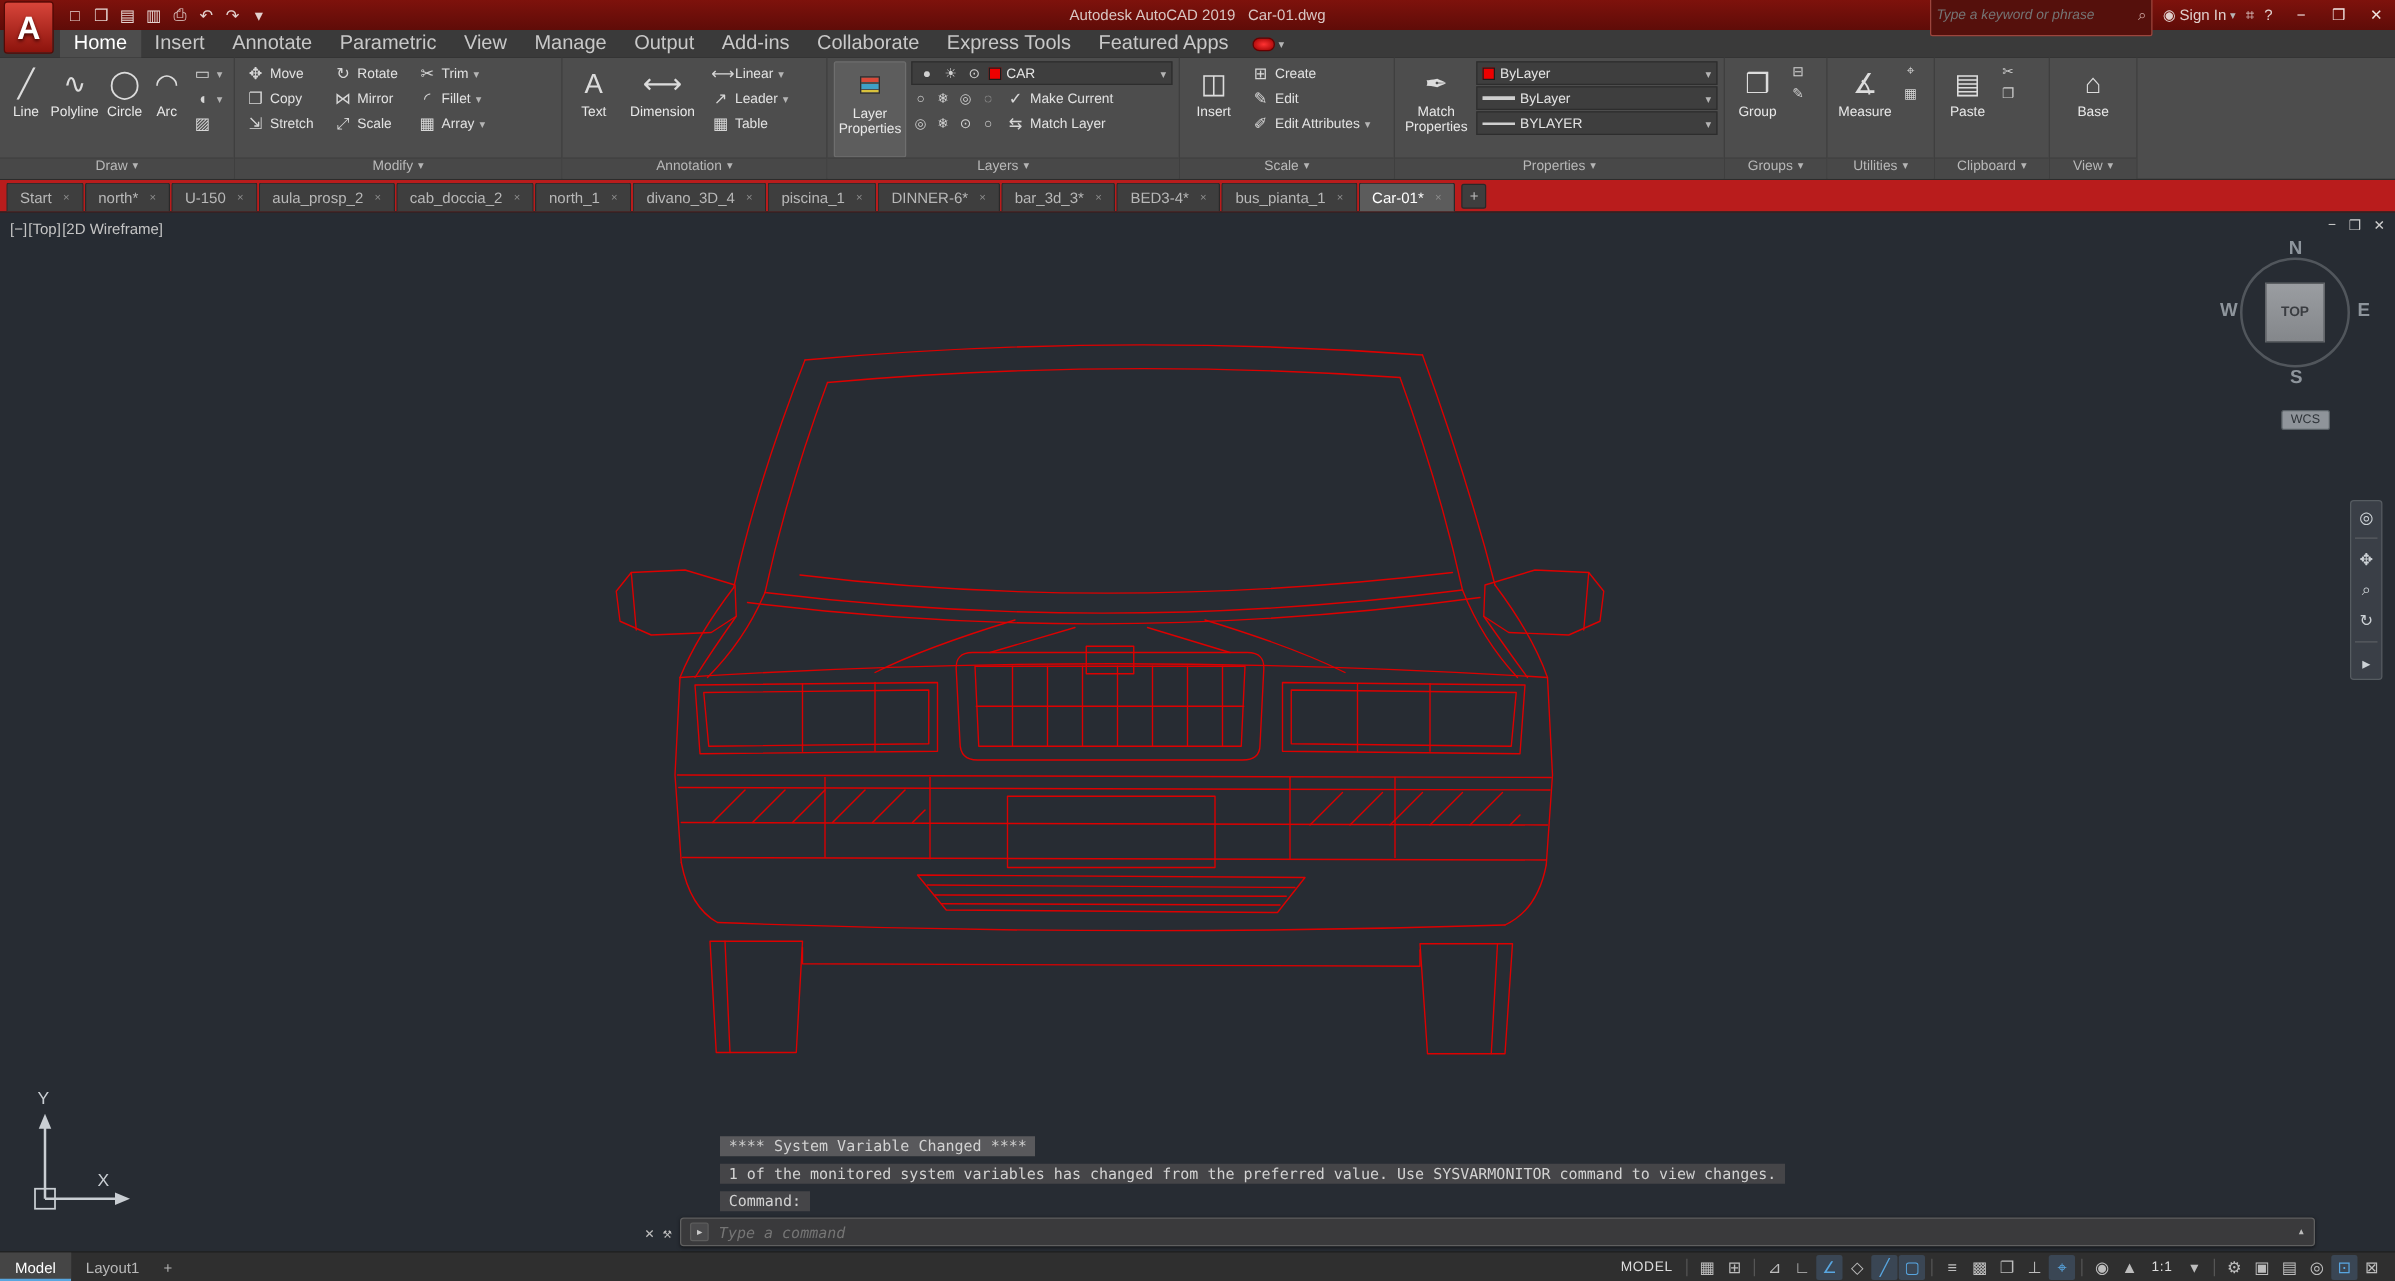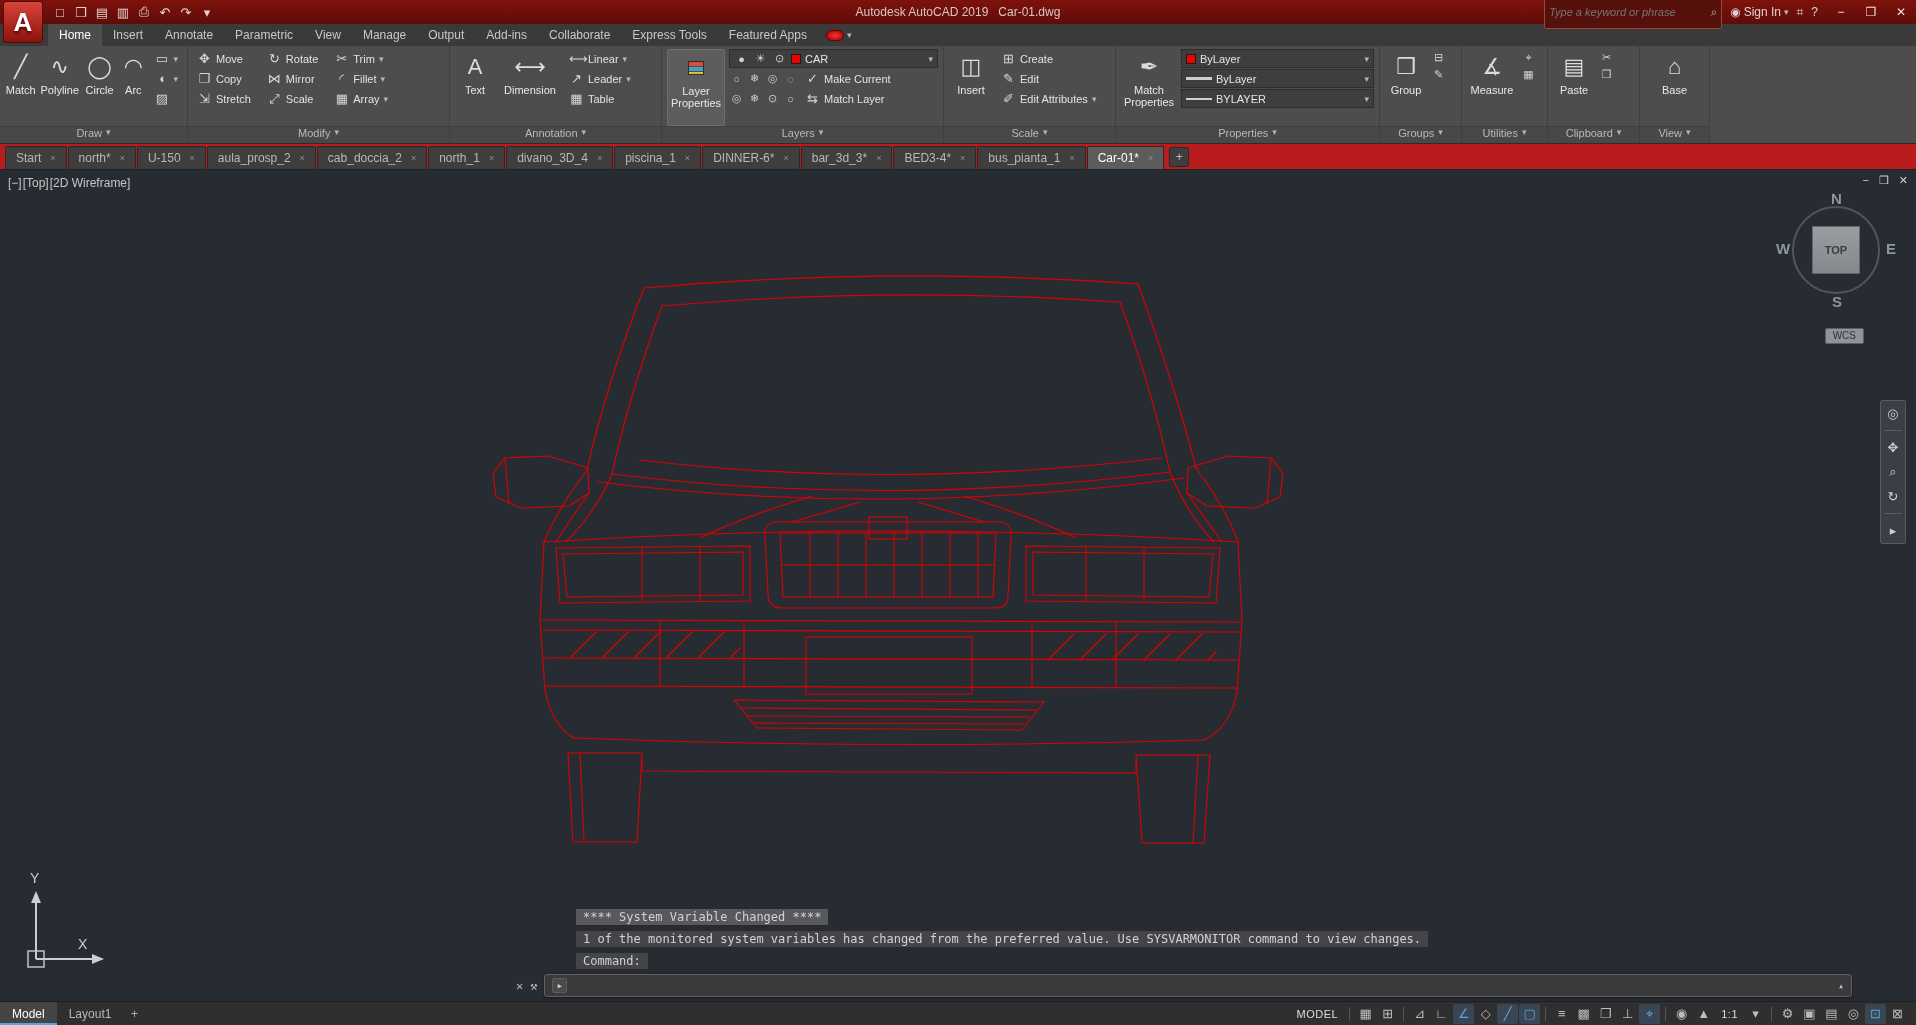--- a/index.html
+++ b/index.html
@@ -15,21 +15,21 @@
   .title-text { position:absolute; left:50%; transform:translateX(-50%); color:#d9c6c3; font-size:12px; white-space:pre; }
   .title-right { margin-left:auto; display:flex; align-items:center; gap:8px; height:100%; }
   .search-box { width:178px; height:17px; background:#55100c; border:1px solid #9c453d; border-radius:2px; display:flex; align-items:center; padding:16px 4px; gap:4px; }
   .search-box input { flex:1; background:transparent; border:none; outline:none; color:#c9a5a1; font-style:italic; font-size:11px; font-family:"Liberation Sans",sans-serif; }
   .tr-ico { color:#e0cfcc; font-size:12px; display:flex; align-items:center; gap:3px; }
   .win-controls { display:flex; height:100%; }
   .win-btn { width:30px; height:100%; display:flex; align-items:center; justify-content:center; color:#f0e2e0; font-size:12px; }
 
   
   .ribbon-tabs { height:22px; background:#3a3a3a; display:flex; align-items:stretch; padding-left:48px; }
-  .rtab { padding:0 11px; display:flex; align-items:center; color:#c8c8c8; font-size:12px; cursor:default; }
+  .rtab { padding:0 11px; display:flex; align-items:center; color:#c8c8c8; font-size:16px; cursor:default; }
   .rtab.active { background:#4d4d4d; color:#fff; }
   .infocenter { display:flex; align-items:center; gap:3px; margin-left:8px; color:#ccc; }
   .red-pill { width:18px; height:11px; background:radial-gradient(#f33,#900); border-radius:6px; border:1px solid #600; }
 
   
   .ribbon { height:98px; background:#4d4d4d; display:flex; border-bottom:1px solid #2c2c2c; }
   .panel { display:flex; flex-direction:column; border-right:1px solid #3f3f3f; }
   .panel-body { flex:1; display:flex; padding:3px 5px 0; gap:4px; }
   .panel-label { height:17px; display:flex; justify-content:center; gap:4px; color:#b9b9b9; font-size:11px; background:#484848; border-top:1px solid #404040; }
   .bigbtn { width:52px; display:flex; flex-direction:column; align-items:center; padding-top:2px; gap:1px; color:#e8e8e8; border-radius:2px; }
@@ -157,21 +157,21 @@
       <span class="dd">▾</span>
     </div>
   </div>
 
   <div class="ribbon">
 
     <div class="panel" style="width:188px;">
       <div class="panel-body">
         <div class="bigbtn" style="width:36px;">
           <span class="bicon">╱</span>
-          <span class="blabel">Match</span>
+          <span class="blabel">Line</span>
         </div>
         <div class="bigbtn" style="width:44px;">
           <span class="bicon">∿</span>
           <span class="blabel">Polyline</span>
         </div>
         <div class="bigbtn" style="width:38px;">
           <span class="bicon">◯</span>
           <span class="blabel">Circle</span>
         </div>
         <div class="bigbtn" style="width:30px;">
@@ -652,20 +652,21 @@
       <div class="cmd-stack">
         <div class="cmd-msg hl">**** System Variable Changed ****</div>
         <div class="cmd-msg">1 of the monitored system variables has changed from the preferred value. Use SYSVARMONITOR command to view changes.</div>
         <div class="cmd-msg">Command:</div>
       </div>
       <div class="cmd-row">
         <span class="cmd-tool">✕</span>
         <span class="cmd-tool">⚒</span>
         <div class="cmd-bar">
           <span class="cmd-prompt">▸</span>
+          <input placeholder="Type a command" style="">
           <span class="cmd-expand">▴</span>
         </div>
       </div>
     </div>
 
   </div>
 
   <div class="statusbar">
     <div class="stab active">Model</div>
     <div class="stab">Layout1</div>

